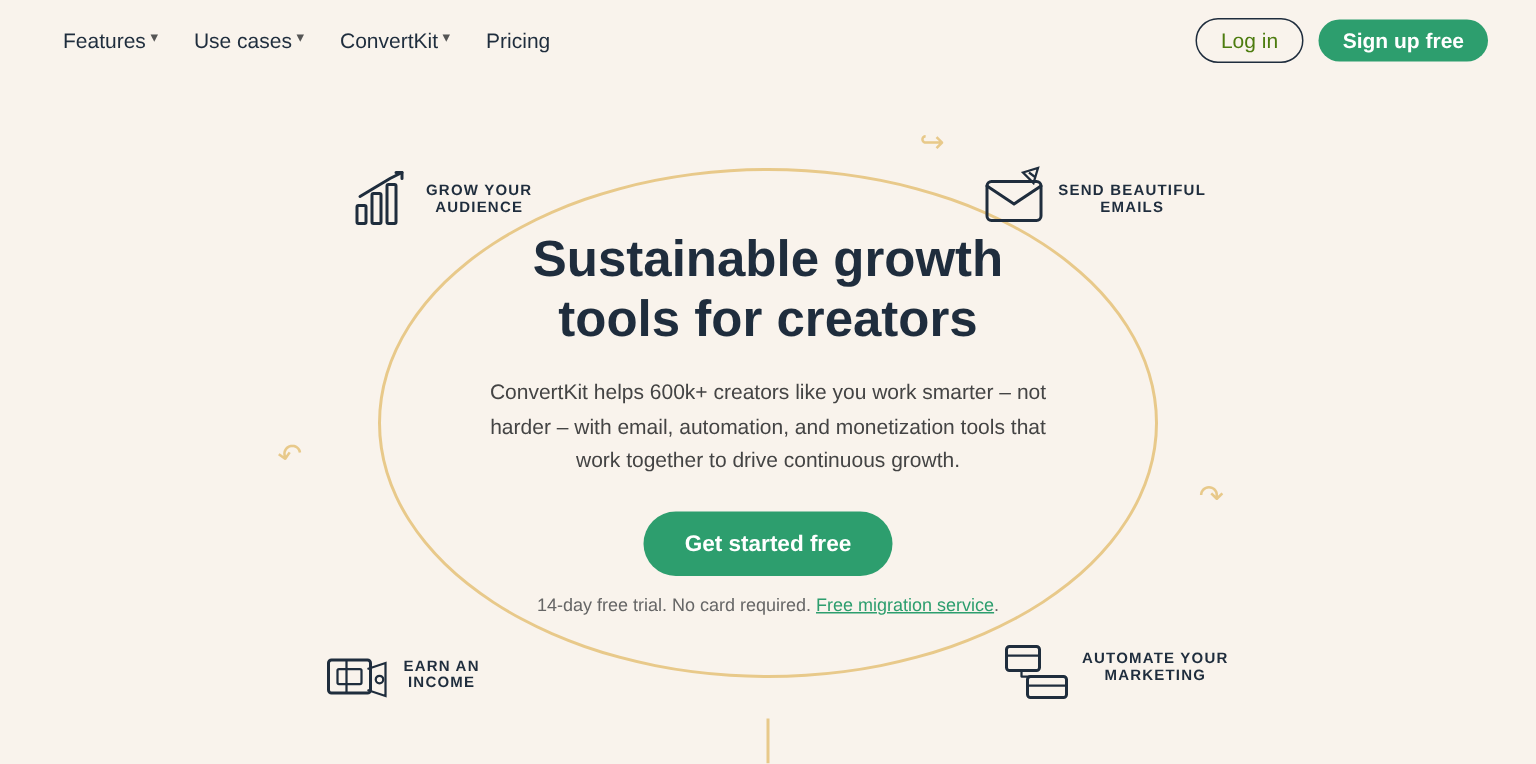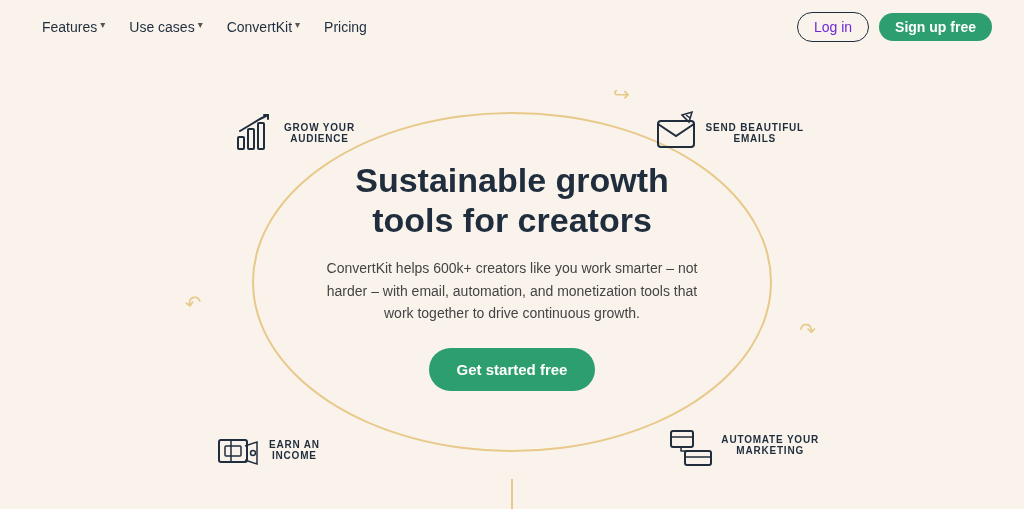--- a/index.html
+++ b/index.html
@@ -71,21 +71,21 @@
       align-items: center;
       gap: 10px;
     }
 
     .btn-login {
       padding: 6px 16px;
       border: 1.5px solid #1f2d3d;
       border-radius: 20px;
       background: transparent;
       font-size: 14px;
-      color: #6d28d9;
+      color: #4d7c0f;
       cursor: pointer;
     }
 
     .btn-signup {
       padding: 6px 16px;
       border-radius: 20px;
       background: #2d9e6e;
       font-size: 14px;
       color: #fff;
       cursor: pointer;
@@ -310,17 +310,20 @@
       <line x1="18" y1="36" x2="44" y2="36" stroke="#1f2d3d" stroke-width="1.5"></line>
       <path d="M14 26 L14 30 L20 30" stroke="#1f2d3d" stroke-width="1.5" stroke-linecap="round" stroke-linejoin="round"></path>
     </svg>
     <span class="feature-icon-label">AUTOMATE YOUR<br>MARKETING</span>
   </div>
 
   <div class="hero-content">
     <h1 class="hero-title">Sustainable growth tools for creators</h1>
     <p class="hero-subtitle">ConvertKit helps 600k+ creators like you work smarter – not harder – with email, automation, and monetization tools that work together to drive continuous growth.</p>
     <button class="btn-get-started">Get started free</button>
+    <p class="hero-trial">
+      <span>14-day free trial. No card required. </span><a href="#">Free migration service</a>.
+    </p>
   </div>
 
   <div class="bottom-line"></div>
 
 </section>
 
 </body></html>

